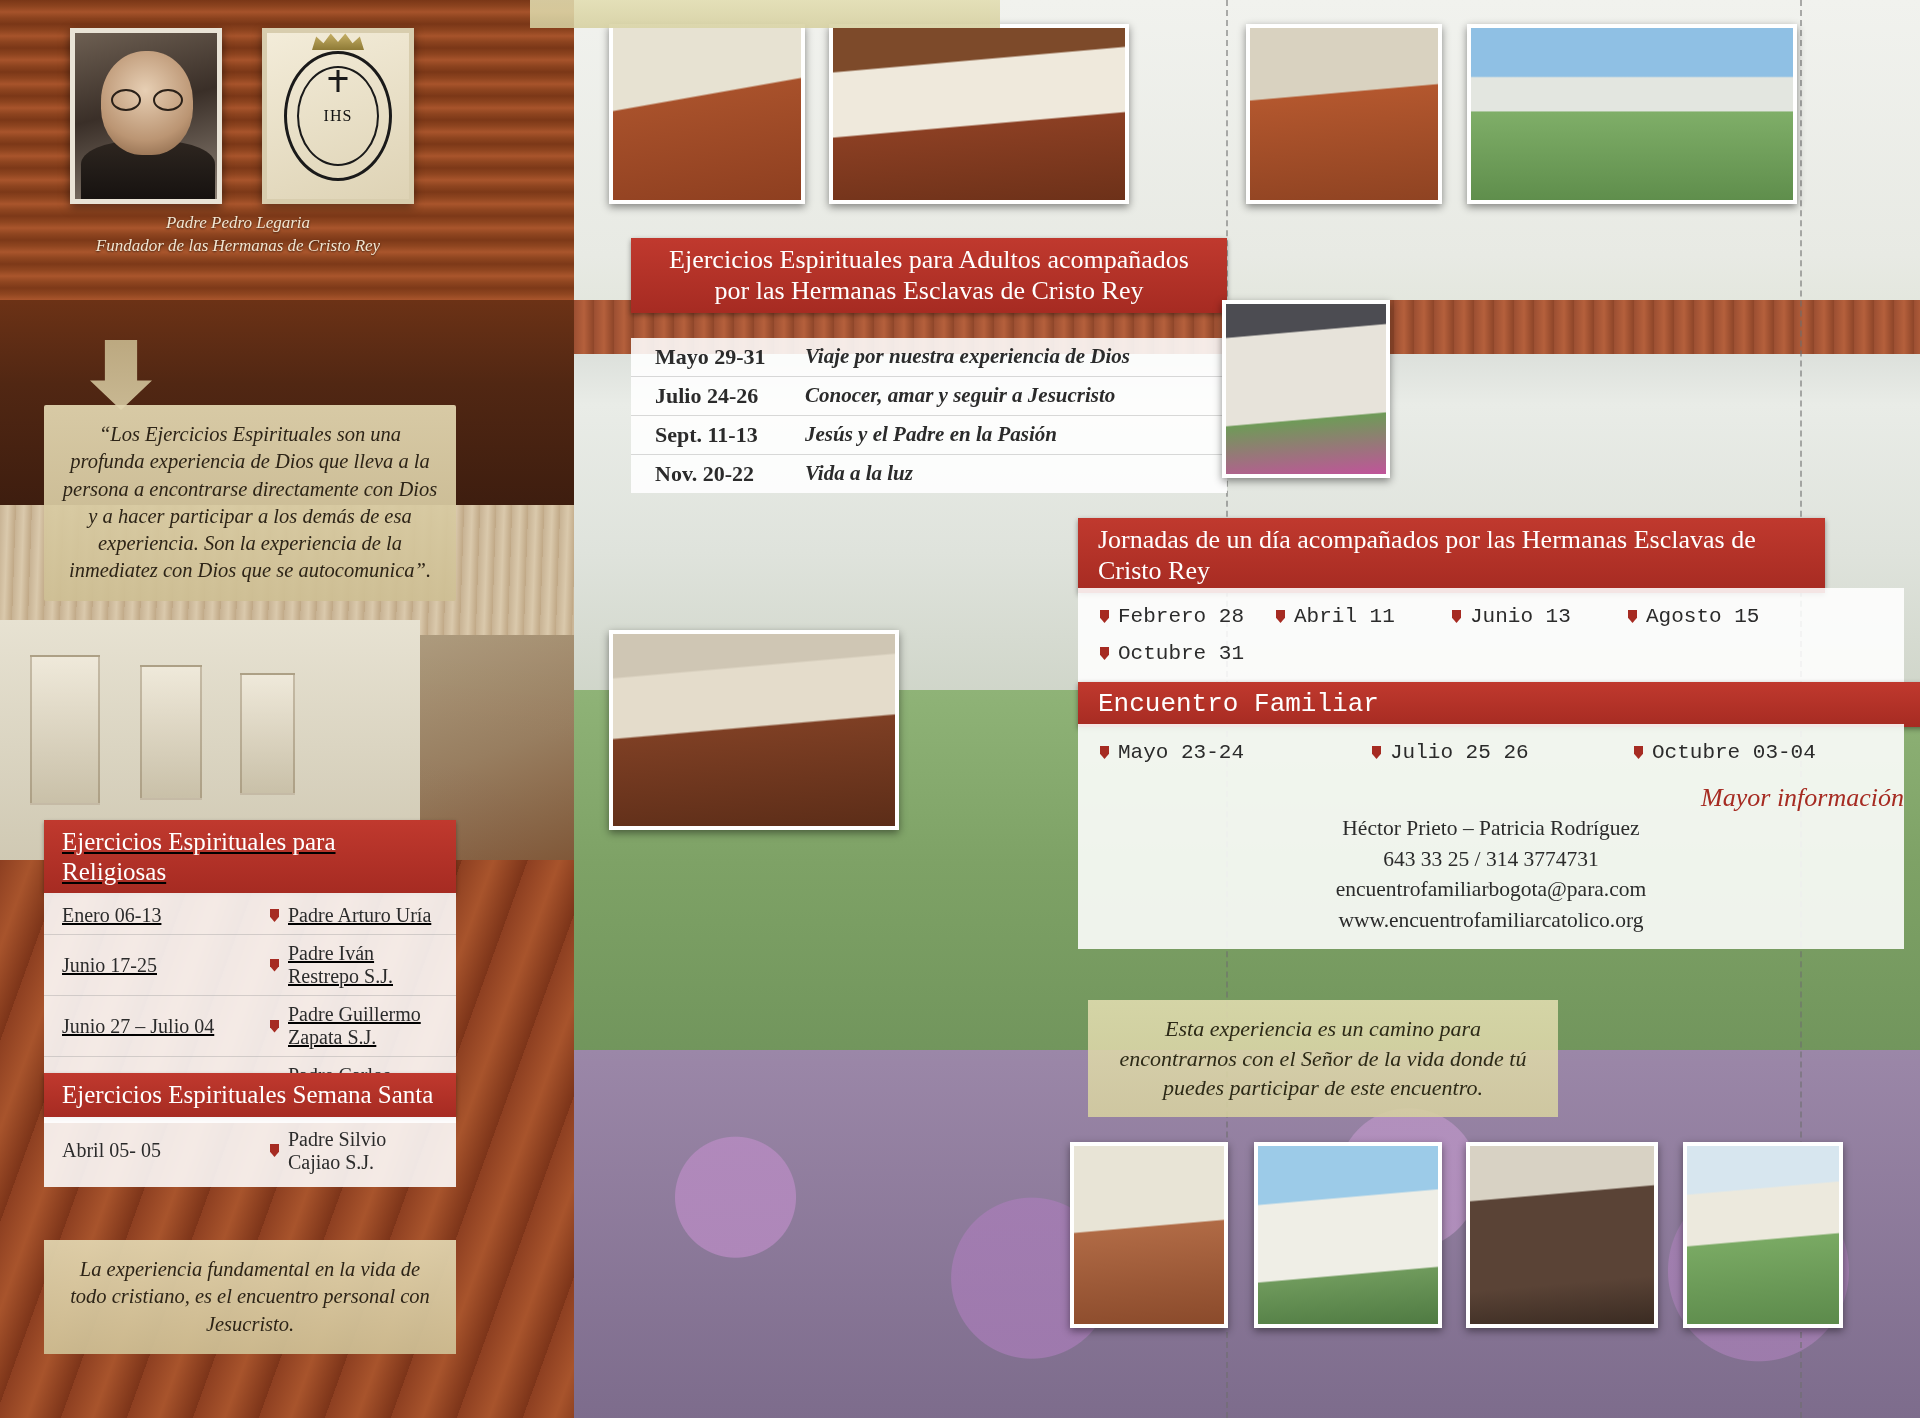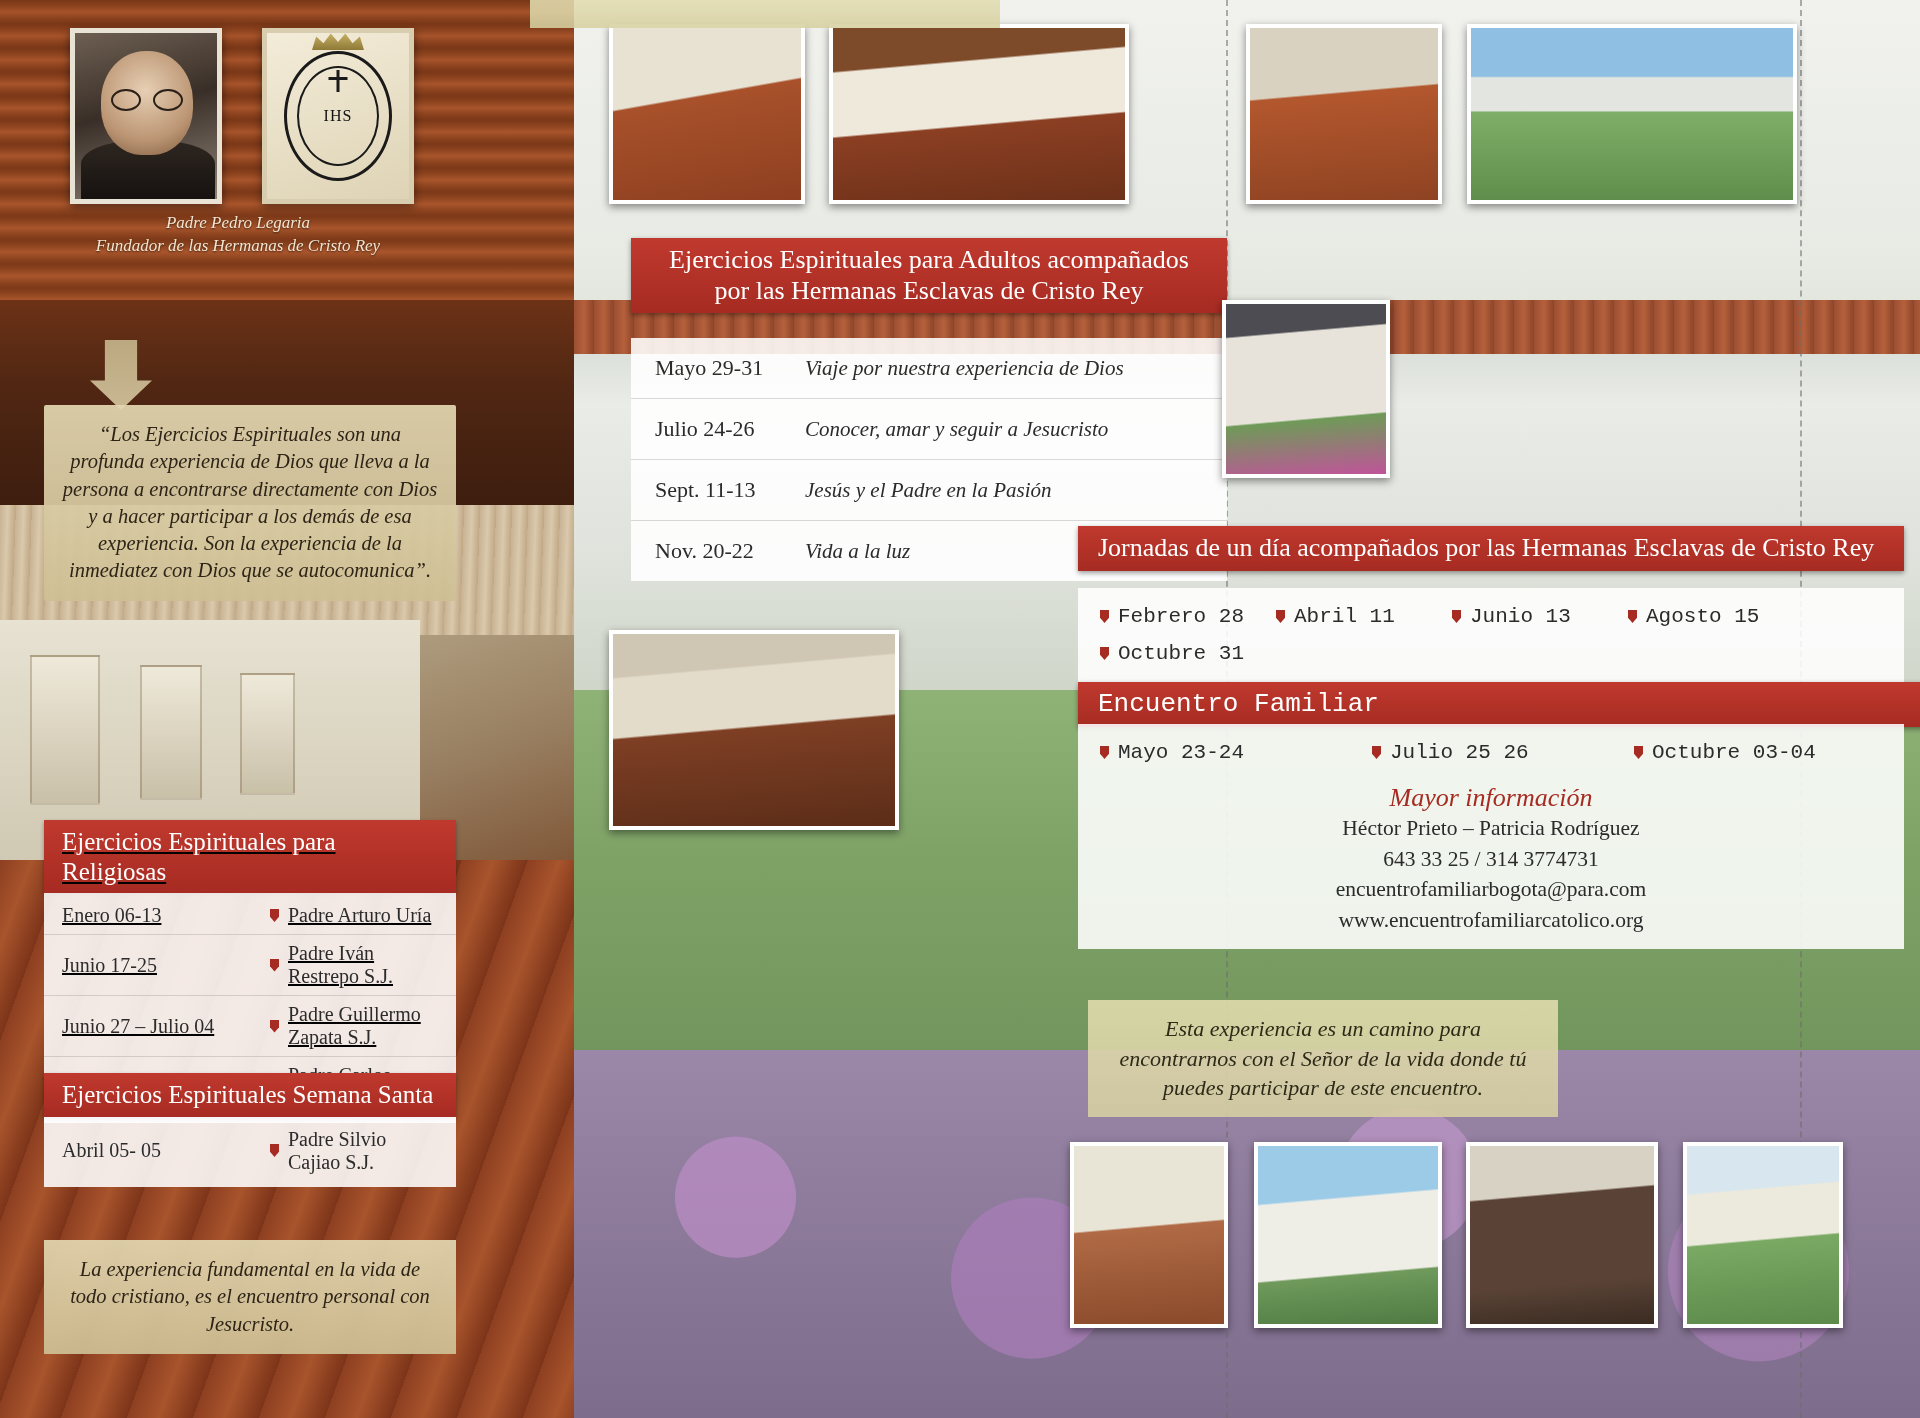--- a/index.html
+++ b/index.html
@@ -202,33 +202,34 @@
   .band-red {
     position: absolute;
     background: linear-gradient(180deg,#c0392e,#a62b22);
     color:#fff; box-shadow: 0 2px 5px rgba(0,0,0,0.4);
   }
   .band-red .t { padding: 7px 20px; font-size: 26px; line-height: 1.18; }
   .panel-white {
     position: absolute; background: rgba(255,255,255,0.88);
   }
   .adult-row {
-    display:flex; align-items:center; padding: 17px 24px; font-size: 22px; color:#2b2b2b;
+    display:flex; padding: 6px 24px; font-size: 22px; color:#2b2b2b;
     border-bottom: 1px solid rgba(160,160,160,0.4);
+    font-weight: bold;
   }
   .adult-row:last-child{border-bottom:none;}
   .adult-row .d { width: 150px; flex: 0 0 150px; }
   .adult-row .t { font-style: italic; font-size: 21px; }
 
   .chips { display:flex; flex-wrap: wrap; padding: 10px 22px 12px 22px; }
   .chip { display:flex; align-items:center; width: 176px; font-size: 21px; color:#2b2b2b; padding: 7px 0; font-family: Liberation Mono, monospace; }
   .chip.wide { width: 200px; }
 
   .info-title {
-    font-style: italic; font-size: 26px; color:#a62b22; text-align:center; margin-top: 10px;
+    font-style: italic; font-size: 26px; color:#a62b22; text-align:right; margin-top: 10px;
   }
   .info-line { text-align:center; font-size: 21.5px; color:#2b2b2b; line-height: 1.42; }
 
   .center-quote {
     position: absolute; left: 530px; top: 1000px; width: 470px; padding: 14px 16px;
     background: linear-gradient(180deg, rgba(226,221,176,0.88), rgba(214,208,160,0.88));
     font-style: italic; font-size: 22px; line-height: 1.35; color: #2d2a17; text-align:center;
   }
 </style>
 </head>
@@ -342,21 +343,21 @@
         <span class="t">Jesús y el Padre en la Pasión</span>
       </div>
       <div class="adult-row">
         <span class="d">Nov. 20-22</span>
         <span class="t">Vida a la luz</span>
       </div>
     </div>
 
     <div class="photo ph-sisters" style="left: 648px; top: 300px; width: 168px; height: 178px;"></div>
 
-    <div class="band-red" style="left: 504px; top: 518px; width: 826px; margin-top: 8px;">
+    <div class="band-red" style="left: 504px; top: 518px; width: 747px;">
       <div class="t">Jornadas de un día acompañados por las Hermanas Esclavas de Cristo Rey</div>
     </div>
     <div class="panel-white" style="left: 504px; top: 588px; width: 826px;">
       <div class="chips">
         <div class="chip">
           <span class="bullet"></span>
           <span>Febrero 28</span>
         </div>
         <div class="chip">
           <span class="bullet"></span>

